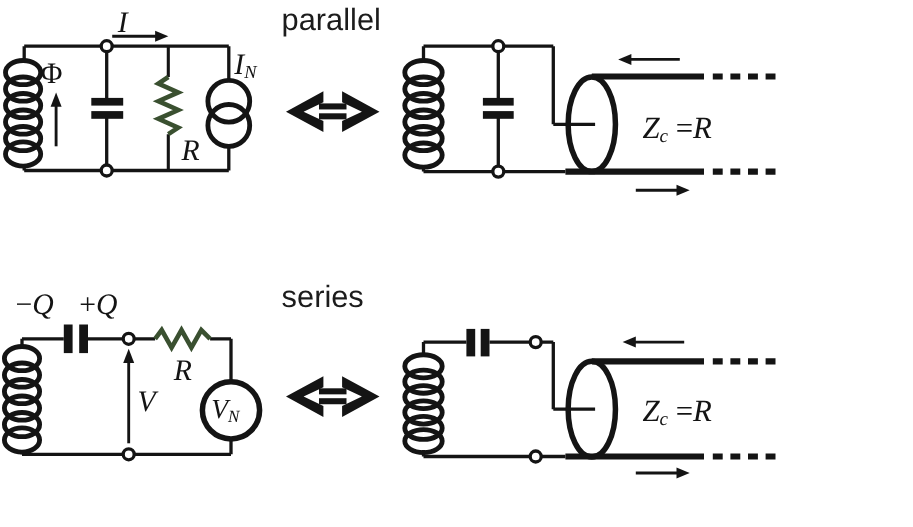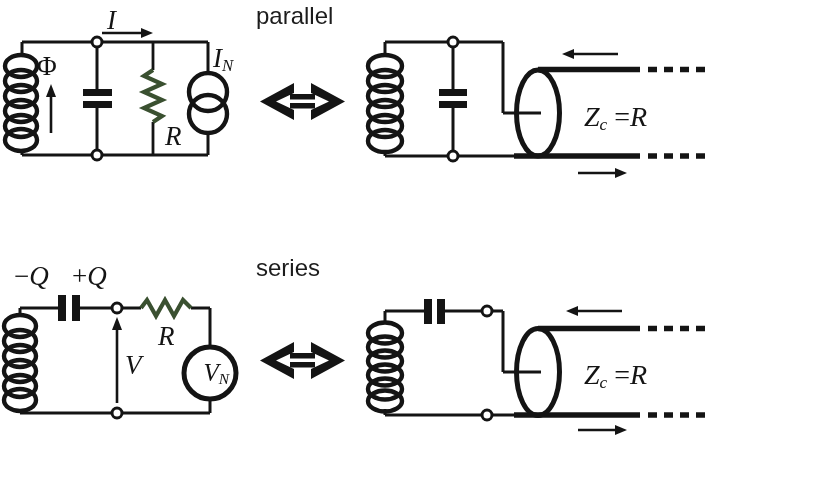--- a/index.html
+++ b/index.html
@@ -6,21 +6,21 @@
   #canvas{position:relative;width:830px;height:479px;background:#ffffff;overflow:hidden;
           font-family:"Liberation Serif",serif;color:#141414;}
   #diagram-svg{position:absolute;left:0;top:0;}
   .mlabel{position:absolute;font-family:"Liberation Serif",serif;font-size:27px;
           line-height:1;white-space:nowrap;color:#141414;font-style:normal;}
   .mlabel i{font-style:italic;}
   .eq{font-size:28px;}
   .eq sup{font-size:62%;vertical-align:0.55em;line-height:0;}
   .eq sub{font-size:62%;vertical-align:-0.22em;line-height:0;}
   .mlabel sub{font-size:62%;vertical-align:-0.22em;line-height:0;}
-  .caption{position:absolute;font-family:"Liberation Sans",sans-serif;font-size:24px;
+  .caption{position:absolute;font-family:"Liberation Sans",sans-serif;font-size:28px;
            line-height:1;color:#1c1c1c;white-space:nowrap;}
 </style>
 </head>
 <body>
 
 <div id="canvas">
 
 <svg id="diagram-svg" width="830" height="479" viewBox="0 0 830 479">
 
   <g stroke="#141414" fill="none">
@@ -176,17 +176,17 @@
   <div class="mlabel" style="left:107px;top:7px"><i>I</i></div>
   <div class="mlabel" style="left:165px;top:123px"><i>R</i></div>
   <div class="mlabel" style="left:213px;top:45px"><i>I</i><sub><i>N</i></sub></div>
 
   <div class="mlabel eq" style="left:584px;top:103px"><i>Z</i><sub><i>c</i></sub> =<i>R</i></div>
 
   <div class="mlabel" style="left:14px;top:263px">−<i>Q</i></div>
   <div class="mlabel" style="left:72px;top:263px">+<i>Q</i></div>
   <div class="mlabel" style="left:158px;top:323px"><i>R</i></div>
   <div class="mlabel" style="left:125px;top:352px"><i>V</i></div>
-  <div class="mlabel" style="left:192px;top:360px;width:37px;text-align:right;font-size:25px"><i>V</i><sub><i>N</i></sub></div>
+  <div class="mlabel" style="left:192px;top:360px;width:37px;text-align:left;font-size:25px"><i>V</i><sub><i>N</i></sub></div>
 
   <div class="mlabel eq" style="left:584px;top:361px"><i>Z</i><sub><i>c</i></sub> =<i>R</i></div>
 
 </div>
 
 </body></html>

